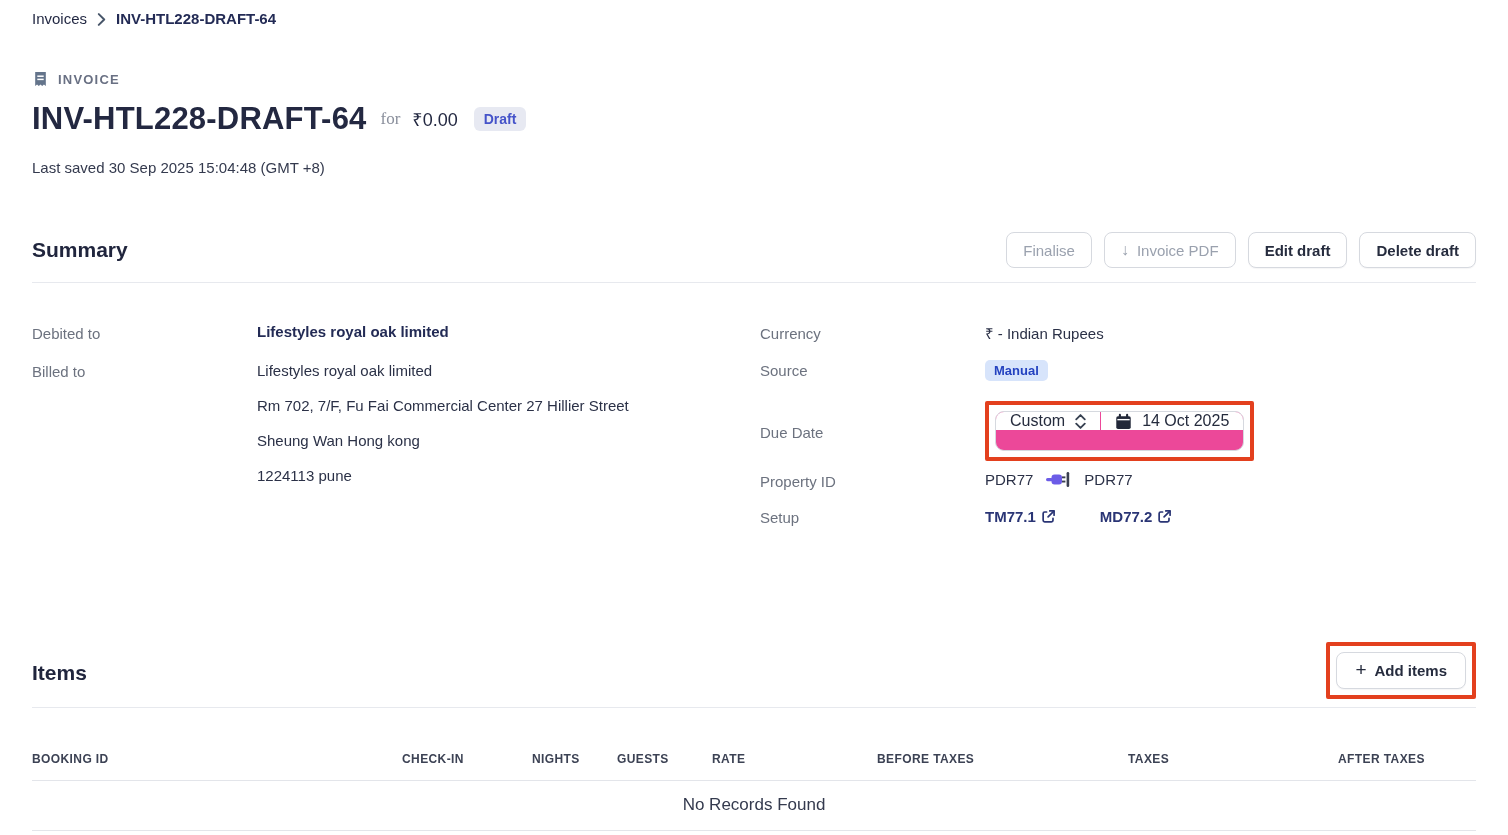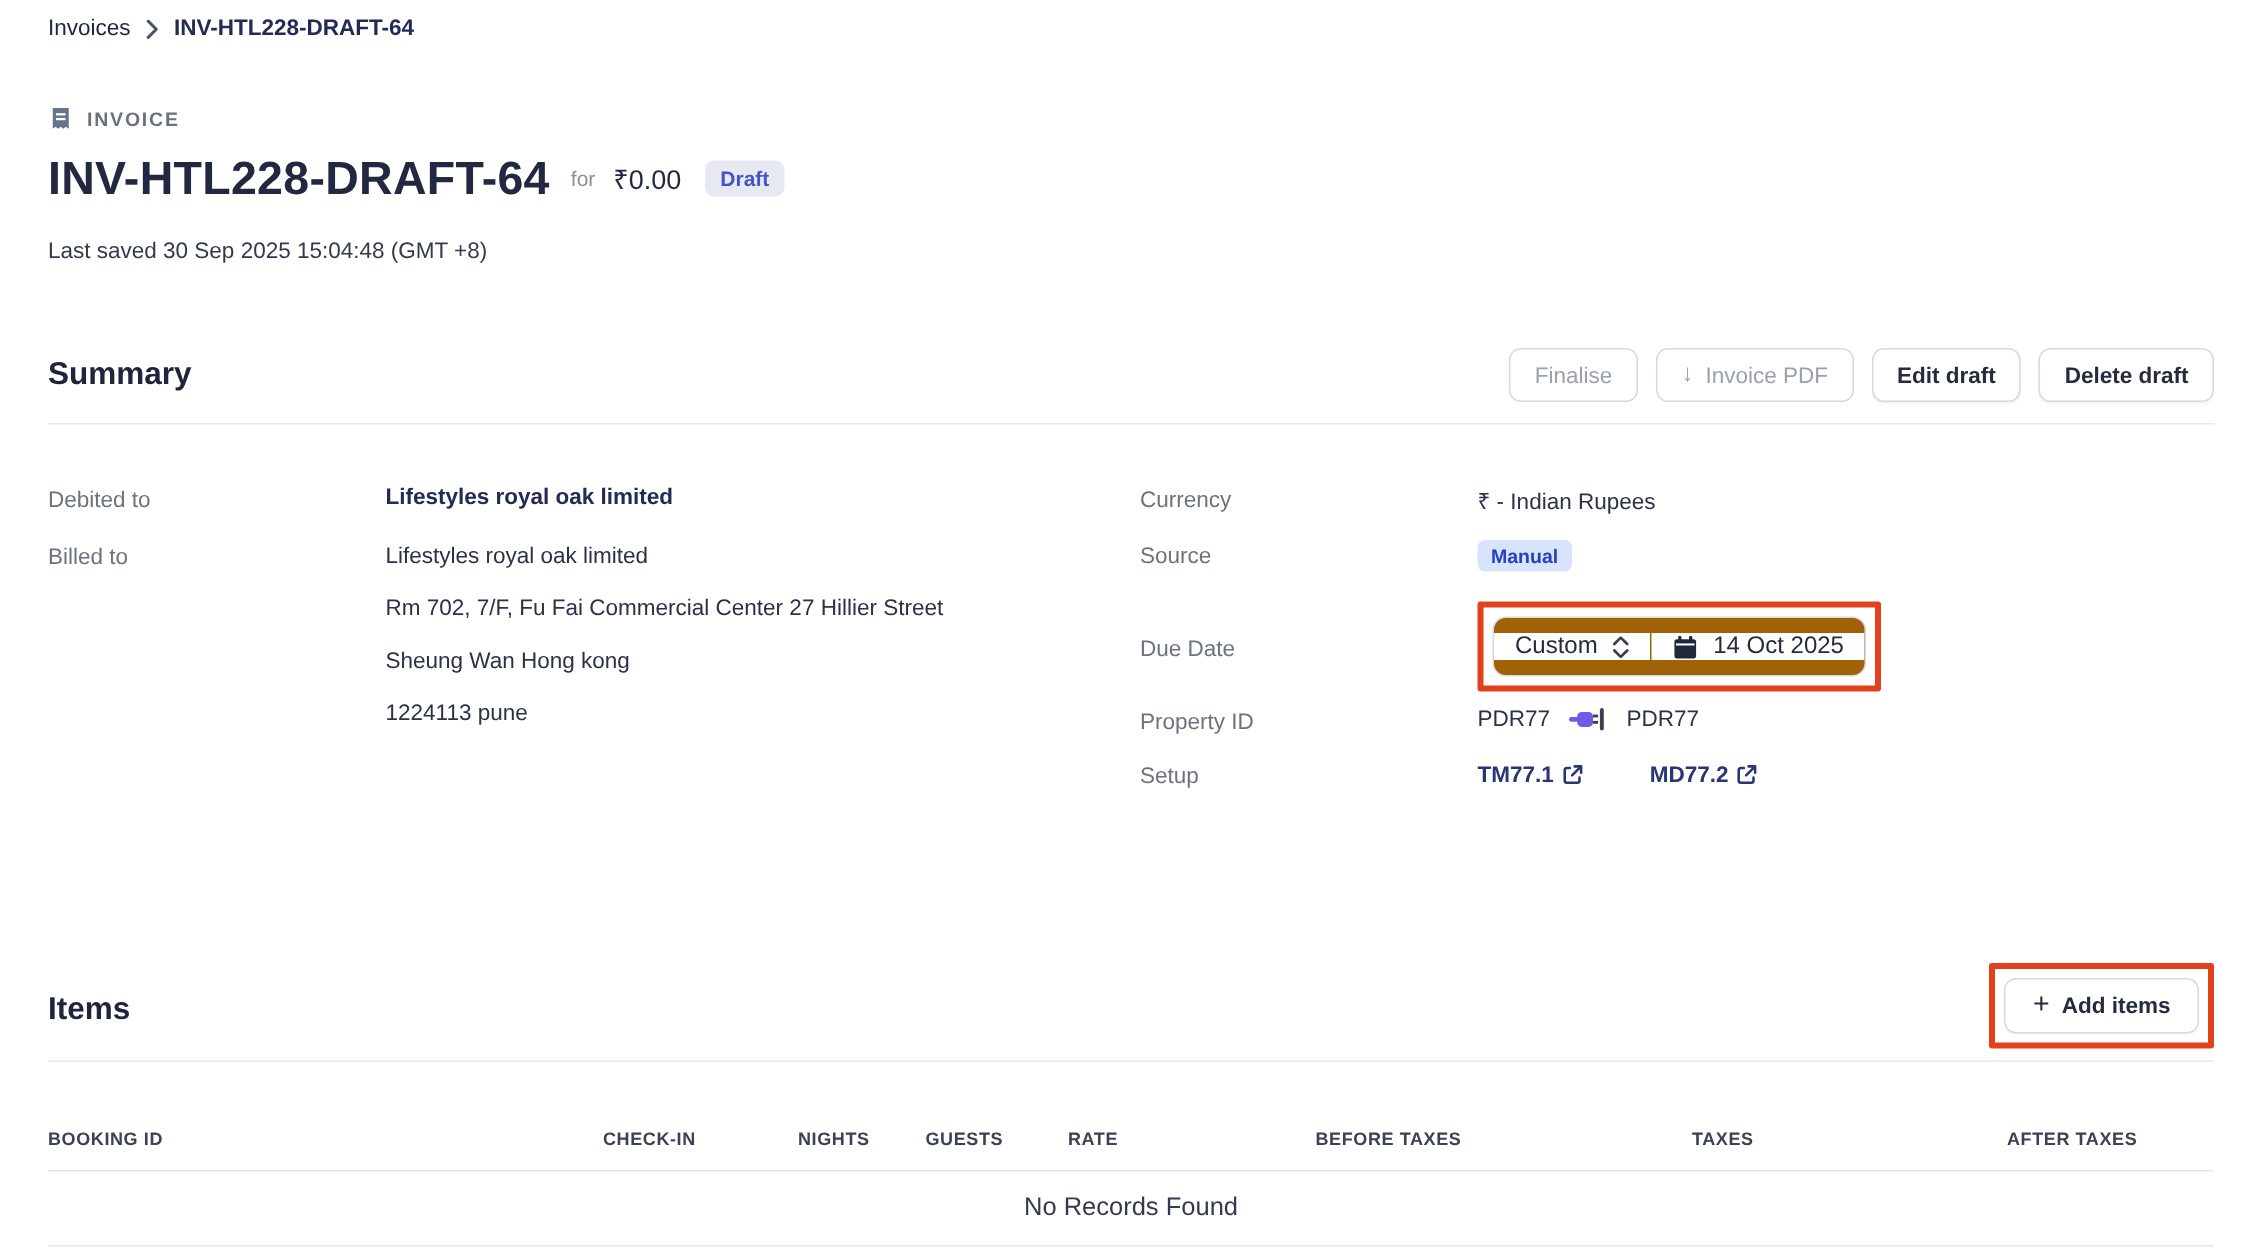--- a/index.html
+++ b/index.html
@@ -17,21 +17,21 @@
   .breadcrumb { display: flex; align-items: center; gap: 10px; padding-top: 10px; font-size: 15px; }
   .crumb-root { color: #1f2540; cursor: pointer; }
   .crumb-sep { display: inline-flex; align-items: center; margin-top: 1px; }
   .crumb-current { color: #232b55; font-weight: 700; }
 
   
   .eyebrow { display: flex; align-items: center; gap: 9px; margin-top: 44px; }
   .eyebrow-label { font-size: 13px; font-weight: 600; letter-spacing: 1.2px; color: #697083; }
   .title-row { display: flex; align-items: center; gap: 12px; margin-top: 13px; }
   .page-title { font-size: 31px; font-weight: 800; color: #232841; letter-spacing: 0.2px; }
-  .title-for { font-size: 14px; color: #8a8f9c; margin-left: 2px; }
+  .title-for { font-size: 17px; color: #8a8f9c; margin-left: 2px; font-family: Liberation Serif, serif; }
   .title-amount { font-size: 18px; color: #232841; }
   .badge-draft {
     background: #e7e9f2; color: #4553c9; font-size: 14px; font-weight: 700;
     border-radius: 6px; padding: 4px 10px; margin-left: 4px;
   }
   .last-saved { margin-top: 22px; font-size: 15px; color: #343a4e; }
 
   
   .section-head { display: flex; align-items: center; justify-content: space-between; }
   .summary-head { margin-top: 56px; }
@@ -62,21 +62,21 @@
     display: inline-block; background: #d7e4fb; color: #2442c0;
     font-size: 13px; font-weight: 700; border-radius: 5px; padding: 3px 9px;
   }
   .row-source { margin-bottom: 20px; }
   .row-currency { margin-bottom: 17px; }
   .row-duedate { margin-bottom: 10px; align-items: center; }
   .row-property { margin-bottom: 17px; align-items: flex-start; }
   .row-setup { align-items: center; }
 
   .highlight-box { border: 4px solid #e3401e; border-radius: 2px; padding: 6px; display: inline-block; }
-  .date-control { display: flex; align-items: center; background: #a16207; border: 1px solid #d6d9df; border-radius: 9px; height: 40px; overflow: hidden; }
+  .date-control { display: flex; align-items: flex-start; background: #ec4899; border: 1px solid #d6d9df; border-radius: 9px; height: 40px; overflow: hidden; }
   .date-seg { display: flex; align-items: center; gap: 10px; padding: 0 14px; font-size: 16px; color: #252b3d; cursor: pointer; background: #fff; border: none; font-family: inherit; }
   .seg-divider { width: 1px; background: #d6d9df; }
 
   .prop-value { display: flex; align-items: center; gap: 12px; font-size: 15px; color: #2b3147; }
   .setup-links { display: flex; align-items: center; gap: 44px; }
   .ext-link { display: inline-flex; align-items: center; gap: 5px; color: #2a3575; font-weight: 700; font-size: 15px; cursor: pointer; }
 
   
   .items-head { margin-top: 96px; min-height: 64px; }
   .add-items-wrap { margin-top: -6px; }

